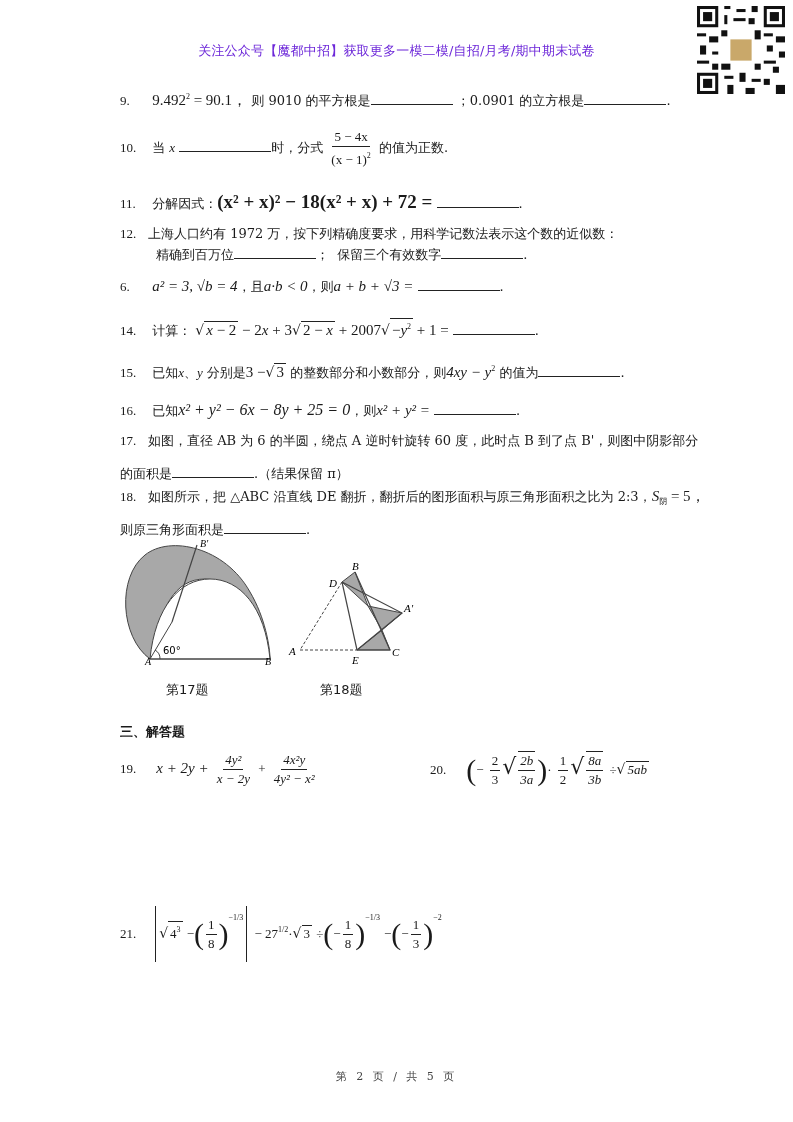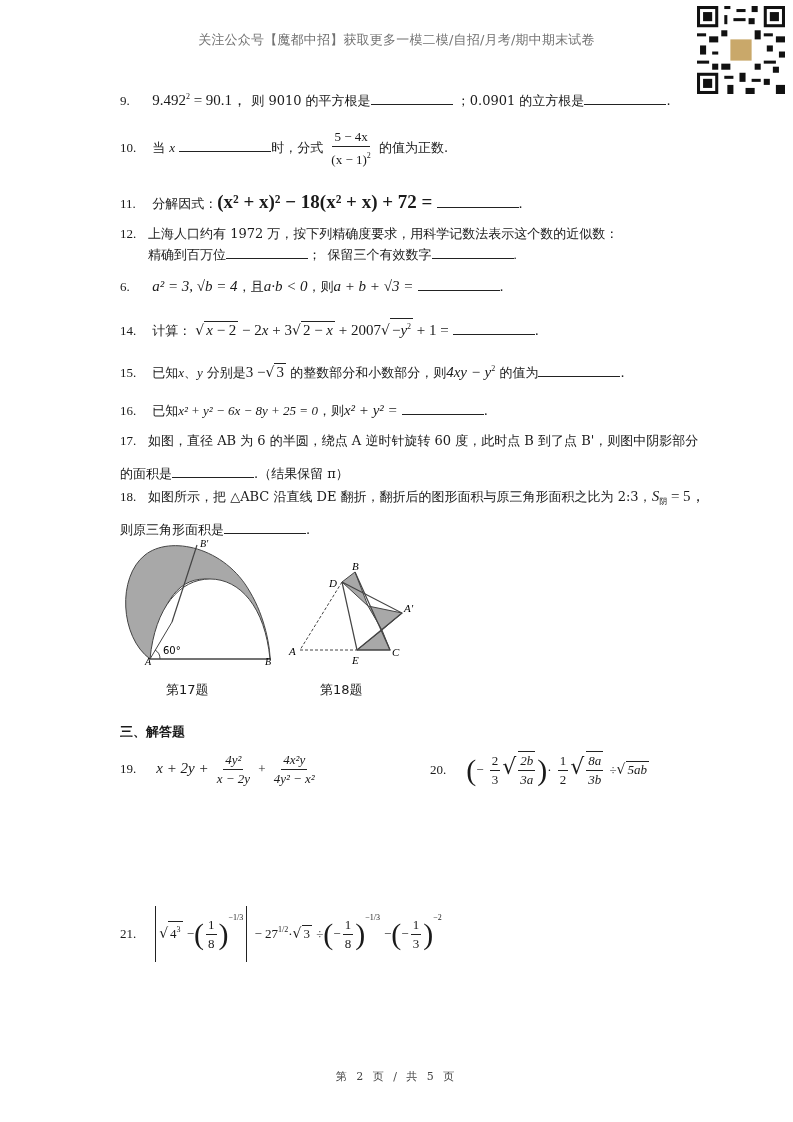--- a/index.html
+++ b/index.html
@@ -1,18 +1,18 @@
 <!DOCTYPE html>
 <html><head>
 <meta charset="utf-8">
 <style>
   * { box-sizing: border-box; margin: 0; padding: 0; }
   html, body { width: 793px; height: 1122px; background: #fff; overflow: hidden; }
   body { position: relative; font-family: "DejaVu Serif", "Liberation Serif", serif; color: #1a1a1a; font-size: 13px; }
-  .banner { position: absolute; left: 0; width: 793px; top: 31px; text-align: center; color: #737373; font-family: "DejaVu Sans", sans-serif; font-size: 13px; letter-spacing: 0.2px; }
+  .banner { position: absolute; left: 0; width: 793px; top: 42px; text-align: center; color: #6d28d9; font-family: "DejaVu Sans", sans-serif; font-size: 13px; letter-spacing: 0.2px; }
   .qr { position: absolute; left: 697px; top: 6px; width: 88px; height: 88px; }
   .q { position: absolute; left: 120px; white-space: nowrap; line-height: 18px; }
   .num { display: inline-block; width: 28px; font-family: "Liberation Serif", serif; }
   .m { font-family: "Liberation Serif", serif; font-style: italic; }
   .mr { font-family: "Liberation Serif", serif; }
   .blank { display: inline-block; width: 82px; border-bottom: 1px solid #222; height: 14px; vertical-align: baseline; }
   sup { font-size: 8px; vertical-align: 6px; font-family: "Liberation Serif", serif; }
   sub { font-size: 8px; vertical-align: -3px; }
   .frac { display: inline-flex; flex-direction: column; align-items: center; vertical-align: middle; font-family: "Liberation Serif", serif; margin: 0 2px; }
   .frac .n { border-bottom: 1px solid #222; padding: 0 2px; line-height: 18px; }
@@ -95,21 +95,21 @@
 
 <div class="q" style="top:193px;">
   <span class="num">11.</span>
   <span>分解因式：</span><span class="mr" style="font-size:19px;font-weight:bold;">(x² + x)² − 18(x² + x) + 72 =</span>
   <span class="blank"></span><span>.</span>
 </div>
 
 <div class="q" style="top:225px;">
   <span class="num">12.</span><span>上海人口约有 1972 万，按下列精确度要求，用科学记数法表示这个数的近似数：</span>
 </div>
-<div class="q" style="top:245px; left:148px;font-family:Liberation Serif, serif;">
+<div class="q" style="top:245px; left:156px;">
   <span>精确到百万位</span><span class="blank"></span><span>；</span>
   &nbsp;<span>保留三个有效数字</span><span class="blank"></span><span>.</span>
 </div>
 
 <div class="q" style="top:277px;">
   <span class="num">6.</span>
   <span class="m" style="font-size:15px;">a² = 3, √b = 4</span><span>，且</span><span class="m" style="font-size:15px;">a·b &lt; 0</span><span>，则</span><span class="m" style="font-size:15px;">a + b + √3 =</span>
   <span class="blank"></span><span>.</span>
 </div>
 
@@ -123,21 +123,21 @@
 <div class="q" style="top:360px;">
   <span class="num">15.</span>
   <span>已知</span><span class="m">x</span><span>、</span><span class="m">y</span>
   <span>分别是</span><span class="mr" style="font-size:15px;">3 −</span><span class="rad">√</span><span class="sqrt" style="font-size:15px;">3</span>
   <span>的整数部分和小数部分，则</span><span class="m" style="font-size:15px;">4xy − y</span><sup>2</sup>
   <span>的值为</span><span class="blank"></span><span>.</span>
 </div>
 
 <div class="q" style="top:401px;">
   <span class="num">16.</span>
-  <span>已知</span><span class="m" style="font-size:13px;margin-top:40px;">x² + y² − 6x − 8y + 25 = 0</span><span>，则</span><span class="m" style="font-size:15px;">x² + y² =</span>
+  <span>已知</span><span class="m" style="font-size:16px;margin-top:40px;">x² + y² − 6x − 8y + 25 = 0</span><span>，则</span><span class="m" style="font-size:15px;">x² + y² =</span>
   <span class="blank"></span><span>.</span>
 </div>
 
 <div class="q" style="top:432px;">
   <span class="num">17.</span><span>如图，直径 AB 为 6 的半圆，绕点 A 逆时针旋转 60 度，此时点 B 到了点 B'，则图中阴影部分</span>
 </div>
 <div class="q" style="top:464px;">
   <span>的面积是</span><span class="blank"></span><span>.（结果保留 π）</span>
 </div>
 

